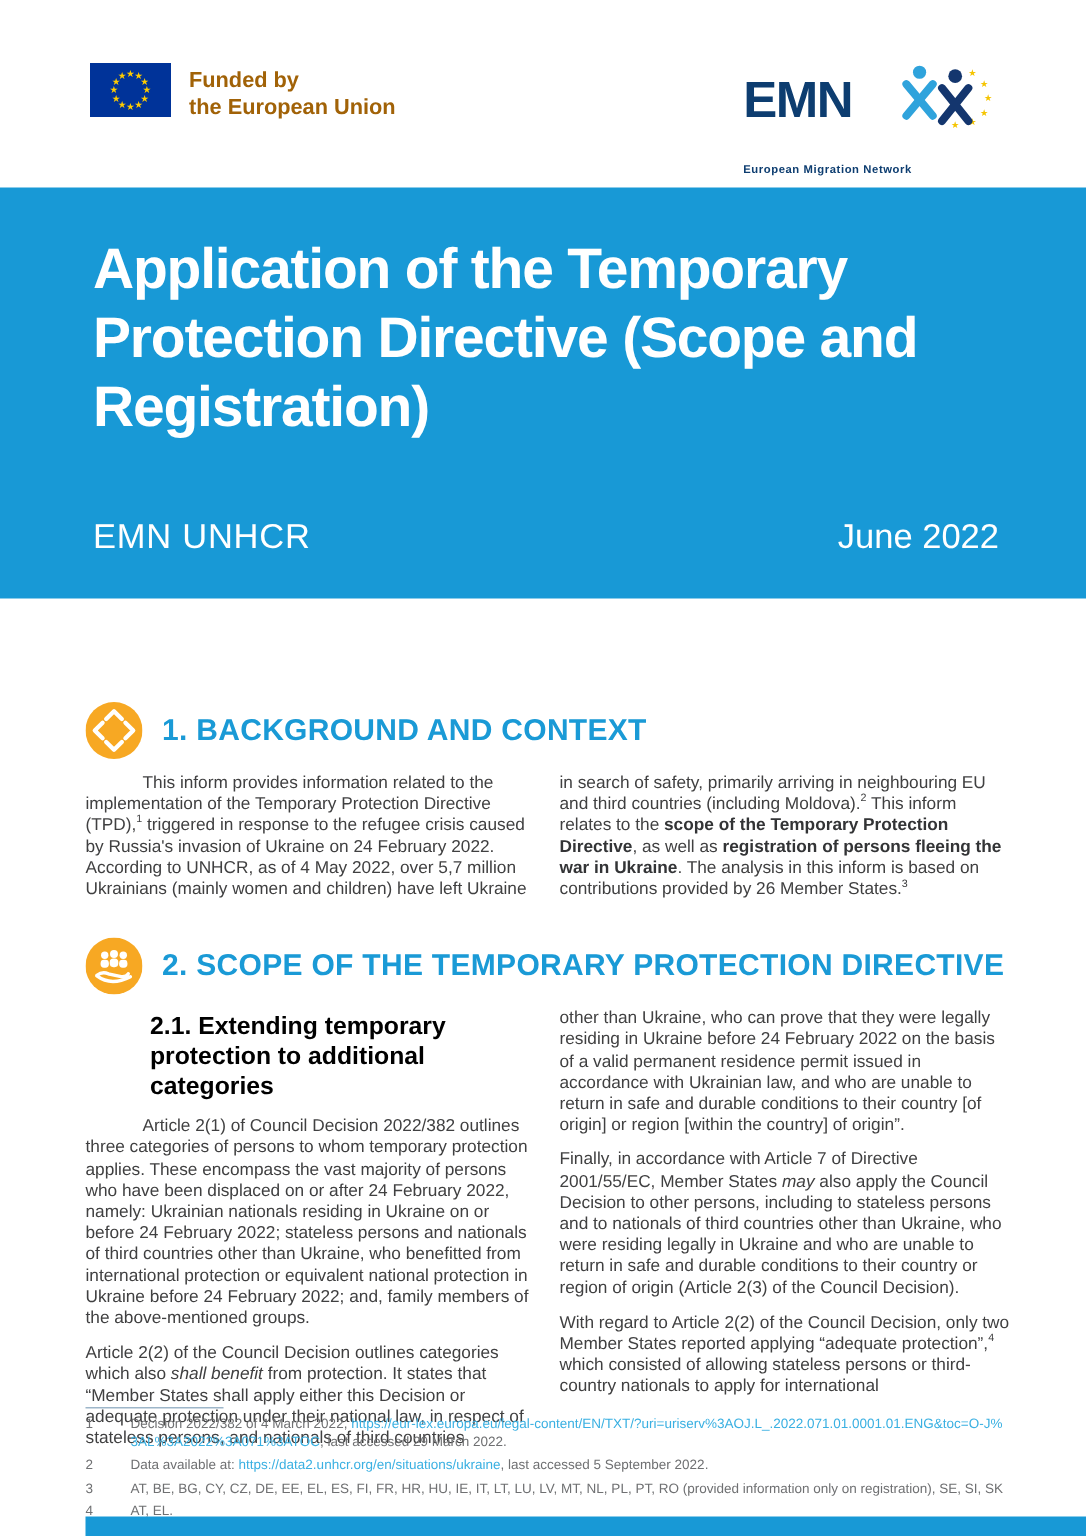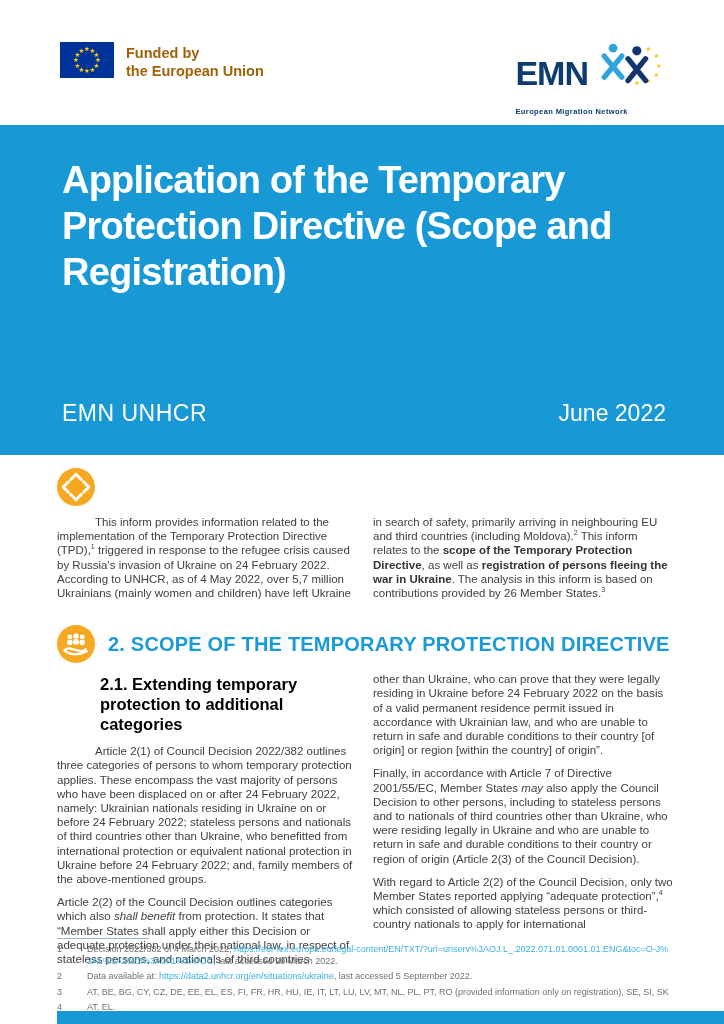--- a/index.html
+++ b/index.html
@@ -8,25 +8,25 @@
     position:relative; width:724px; height:1024px; background:#ffffff;
     margin:0 auto; overflow:hidden;
     font-family:"Liberation Sans", sans-serif; color:#3f4041;
   }
   
   .header { position:absolute; top:42px; left:60px; right:56px;
     display:flex; justify-content:space-between; align-items:flex-start; }
   .eu-block { display:flex; gap:12px; align-items:center; }
   .eu-label { font-size:14.5px; font-weight:bold; color:#a16207; line-height:18px; }
   .emn-block { display:flex; flex-direction:column; align-items:flex-start; }
-  .emn-row { display:flex; align-items:flex-end; gap:0; }
+  .emn-row { display:flex; align-items:center; gap:20px; }
   .emn-acronym { font-size:34px; font-weight:bold; color:#0d3d70; letter-spacing:-1px; line-height:34px; }
   .emn-subtitle { font-size:7.5px; font-weight:bold; color:#0d3d70; letter-spacing:0.4px; margin-top:17px; }
   
-  .banner { position:absolute; top:125px; left:0; width:724px; height:330px; background:#1899d6; }
+  .banner { position:absolute; top:125px; left:0; width:724px; height:274px; background:#1899d6; }
   .banner-title { position:absolute; top:32px; left:62px; width:590px;
     font-size:38px; line-height:46px; font-weight:bold; color:#ffffff; letter-spacing:-0.8px; }
   .banner-bottom { position:absolute; left:62px; right:58px; bottom:28px;
     display:flex; justify-content:space-between; align-items:baseline; color:#ffffff; }
   .doc-type { font-size:23px; letter-spacing:0.5px; font-weight:normal; }
   .doc-date { font-size:23px; font-weight:normal;text-align:center; }
   
   .content { position:absolute; top:468px; left:57px; width:616px; }
   .section-head { display:flex; align-items:center; gap:13px; margin-bottom:9px; }
   .section-icon { width:38px; height:38px; flex:0 0 38px; }
@@ -128,20 +128,21 @@
         <svg width="38" height="38" viewBox="0 0 40 40">
           <circle cx="20" cy="20" r="20" fill="#f7a823"></circle>
           <g fill="none" stroke="#ffffff" stroke-width="3" stroke-linecap="round" stroke-linejoin="round">
             <polyline points="14.5,12 20,6.5 25.5,12"></polyline>
             <polyline points="14.5,28 20,33.5 25.5,28"></polyline>
             <polyline points="12,14.5 6.5,20 12,25.5"></polyline>
             <polyline points="28,14.5 33.5,20 28,25.5"></polyline>
           </g>
         </svg>
       </span>
+      <h2 class="section-title">1. BACKGROUND AND CONTEXT</h2>
     </div>
     <div class="cols">
       <div class="col">
         <p class="indent"><span>This inform provides information related to the implementation of the Temporary Protection Directive (TPD),</span><span class="seg-sup">1</span><span> triggered in response to the refugee crisis caused by Russia's invasion of Ukraine on 24 February 2022. According to UNHCR, as of 4 May 2022, over 5,7 million Ukrainians (mainly women and children) have left Ukraine</span></p>
       </div>
       <div class="col">
         <p><span>in search of safety, primarily arriving in neighbouring EU and third countries (including Moldova).</span><span class="seg-sup">2</span><span> This inform relates to the </span><span class="seg-b">scope of the Temporary Protection Directive</span><span>, as well as </span><span class="seg-b">registration of persons fleeing the war in Ukraine</span><span>. The analysis in this inform is based on contributions provided by 26 Member States.</span><span class="seg-sup">3</span></p>
       </div>
     </div>
 

